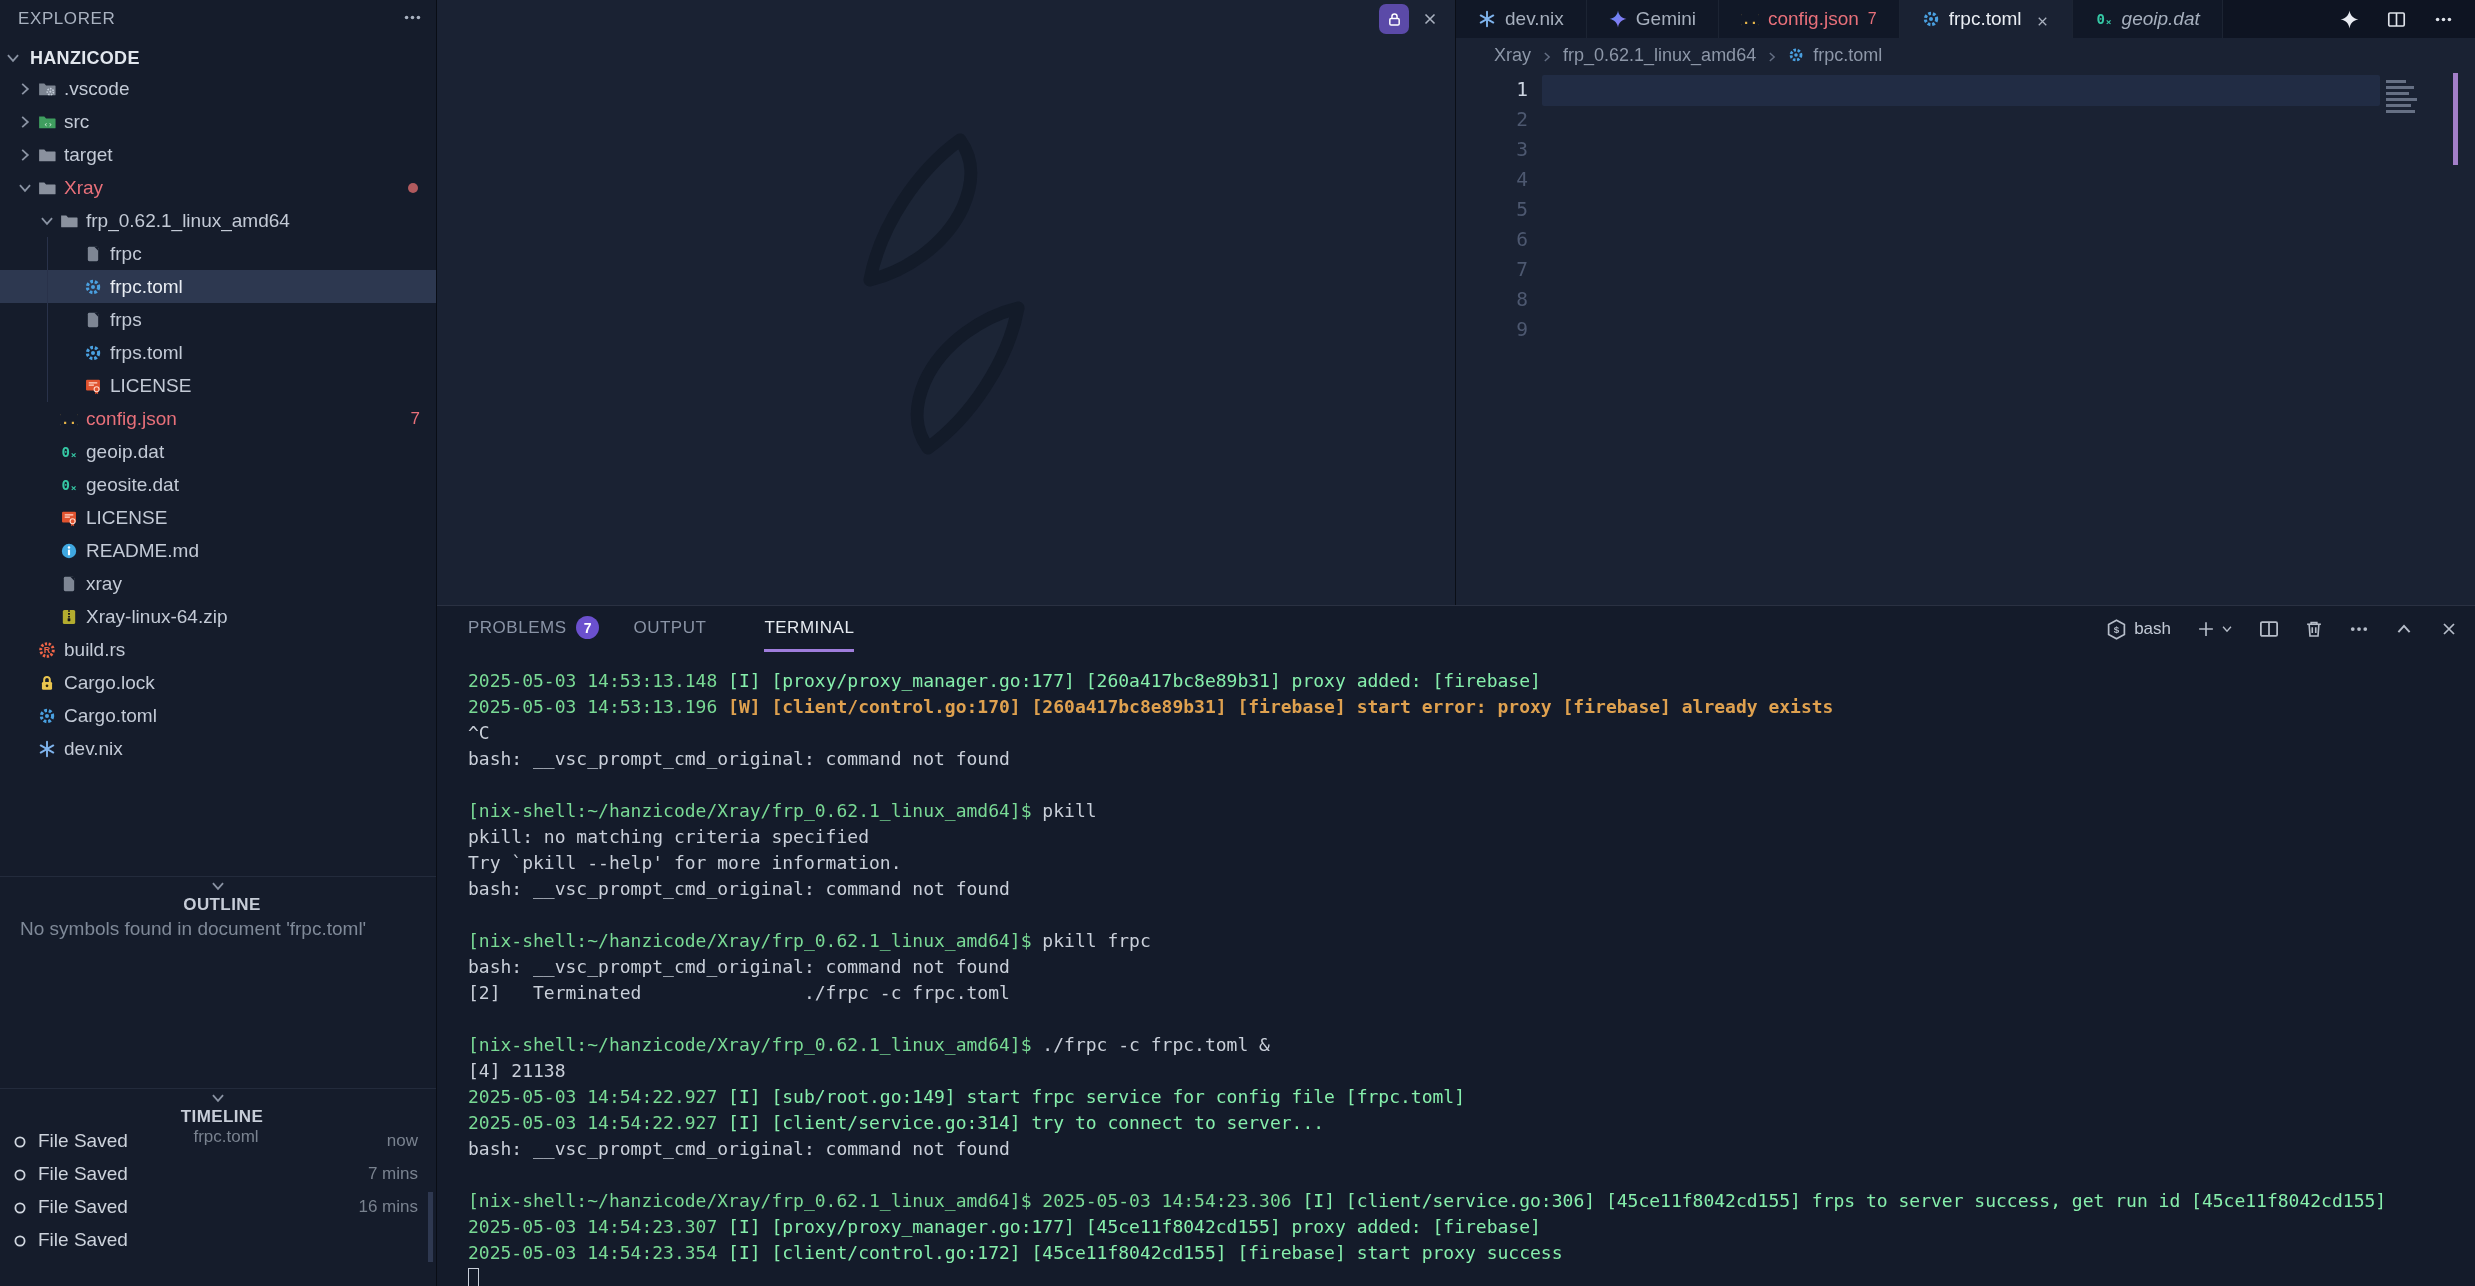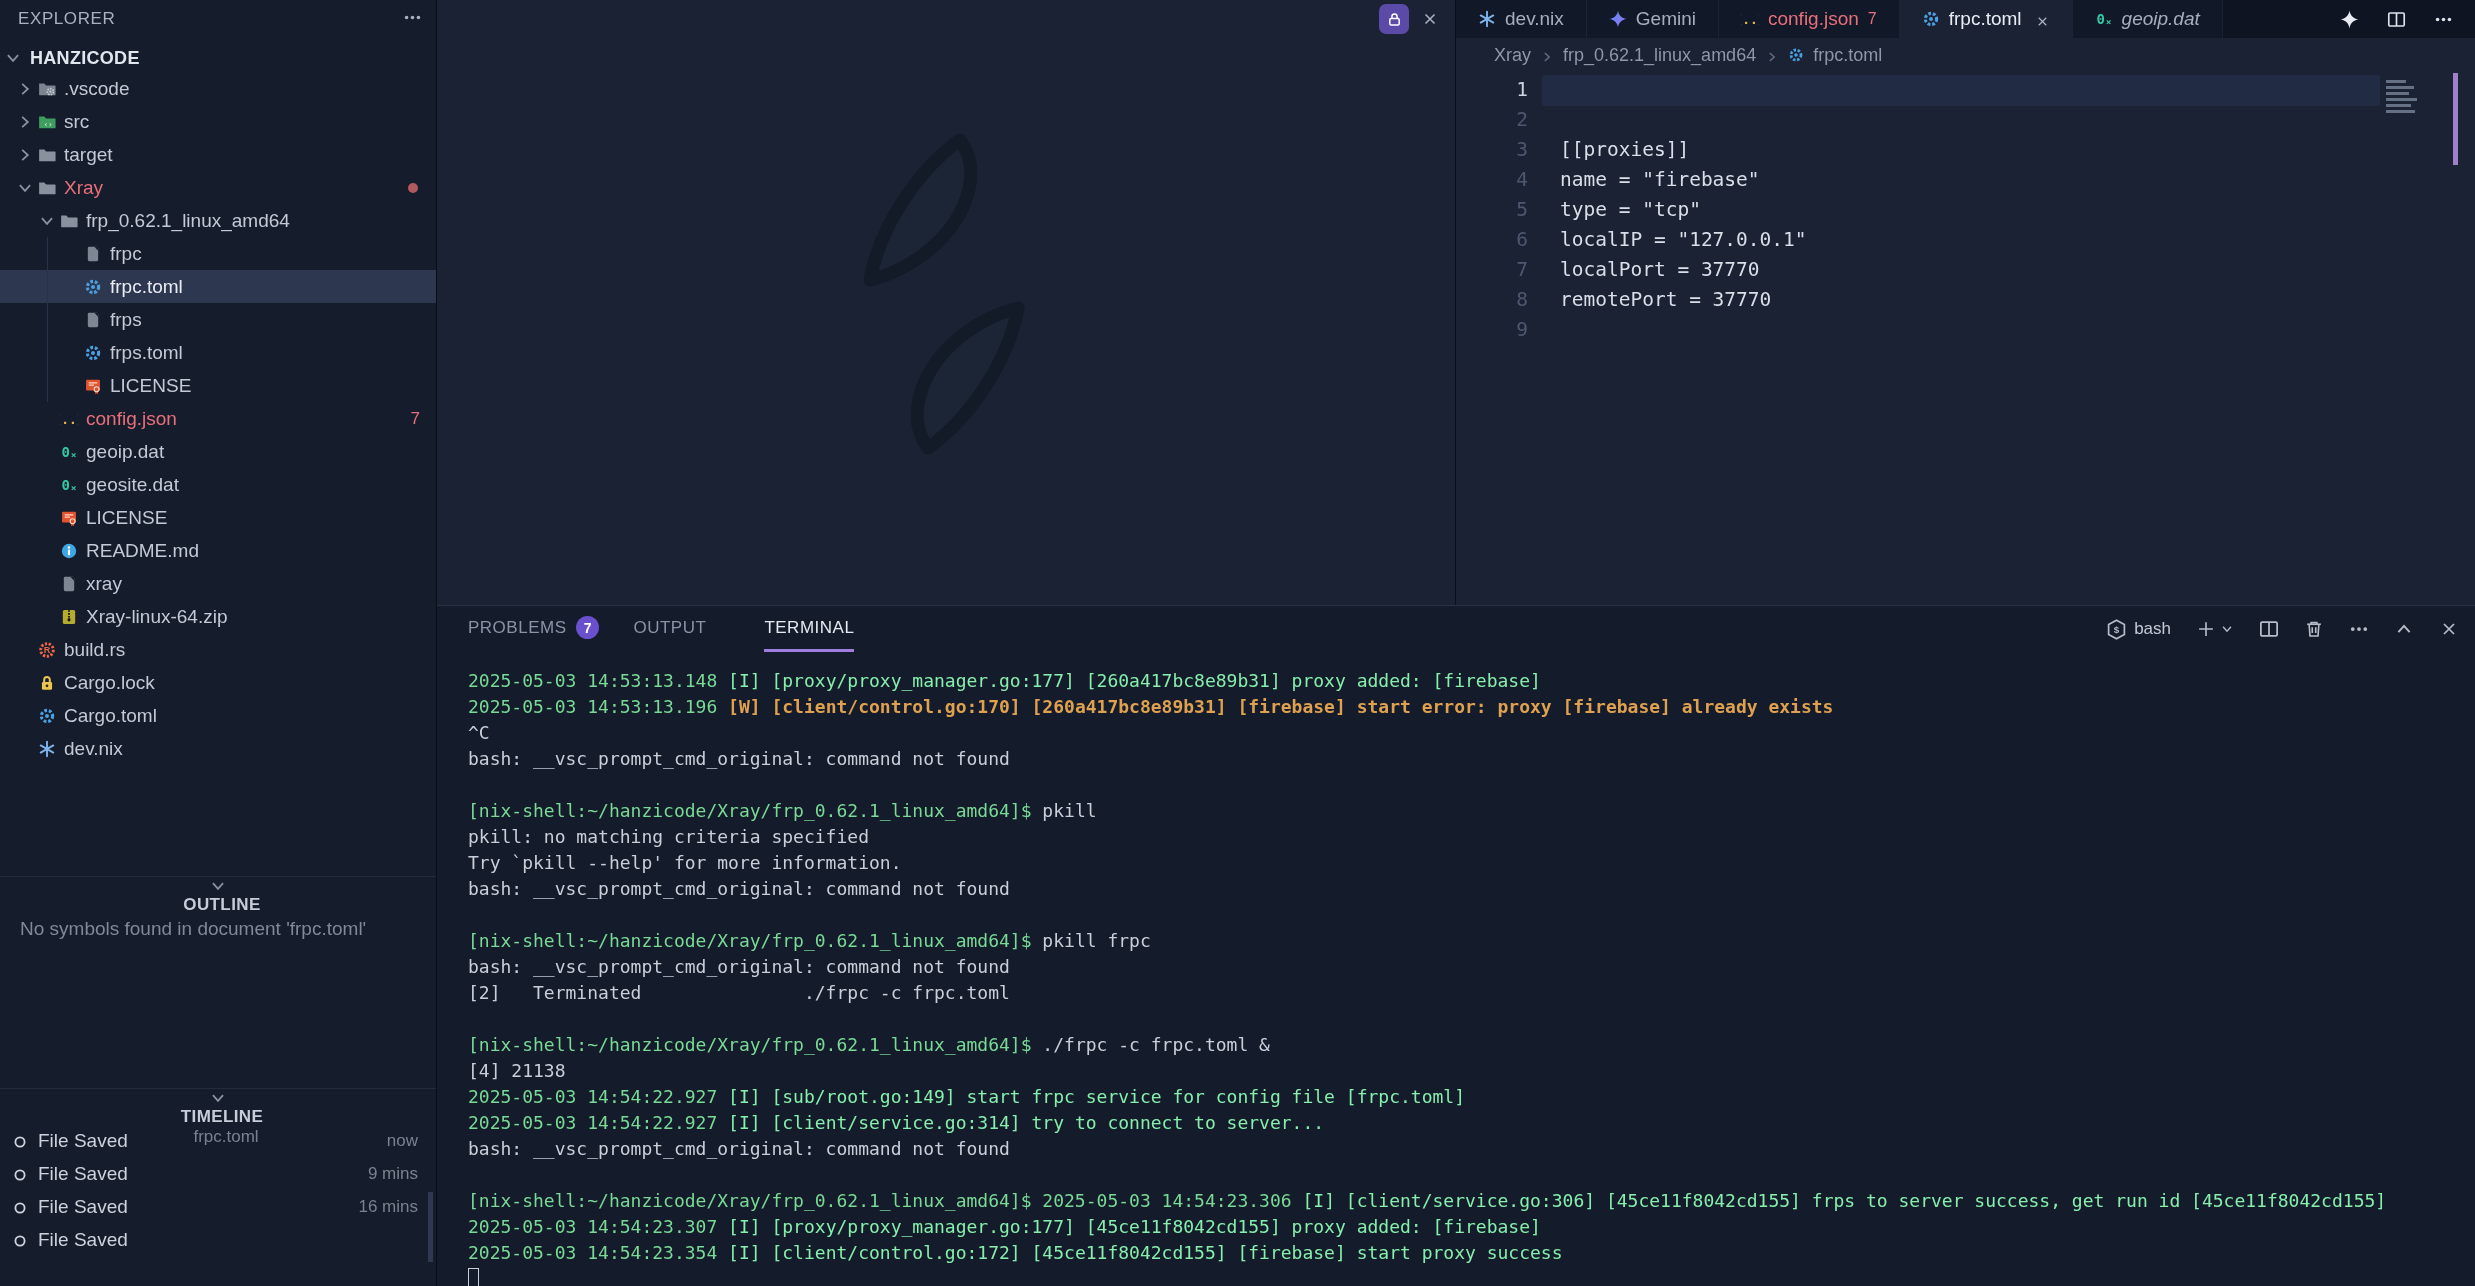--- a/index.html
+++ b/index.html
@@ -383,21 +383,21 @@
               <circle cx="8" cy="8" r="4.6" fill="none" stroke="currentColor" stroke-width="1.8"></circle>
             </svg></span>
           <span>File Saved</span>
           <span class="time">now</span>
         </div>
         <div class="tlrow">
           <span class="cico"><svg viewBox="0 0 16 16">
               <circle cx="8" cy="8" r="4.6" fill="none" stroke="currentColor" stroke-width="1.8"></circle>
             </svg></span>
           <span>File Saved</span>
-          <span class="time">9 mins</span>
+          <span class="time">7 mins</span>
         </div>
         <div class="tlrow">
           <span class="cico"><svg viewBox="0 0 16 16">
               <circle cx="8" cy="8" r="4.6" fill="none" stroke="currentColor" stroke-width="1.8"></circle>
             </svg></span>
           <span>File Saved</span>
           <span class="time">16 mins</span>
         </div>
         <div class="tlrow">
           <span class="cico"><svg viewBox="0 0 16 16">
@@ -436,21 +436,20 @@
           <div class="cur">1</div>
           <div>2</div>
           <div>3</div>
           <div>4</div>
           <div>5</div>
           <div>6</div>
           <div>7</div>
           <div>8</div>
           <div>9</div>
         </div>
-      <div id="codelines"><div> </div><div> </div><div>[[proxies]]</div><div>name = "firebase"</div><div>type = "tcp"</div><div>localIP = "127.0.0.1"</div><div>localPort = 37770</div><div>remotePort = 37770</div><div> </div></div>
       <div id="minimap">
         <div style="width:20px"></div>
           <div style="width:28px"></div>
           <div style="width:23px"></div>
         <div style="width:31px"></div>
           <div style="width:25px"></div>
           <div style="width:29px"></div>
       </div>
       <div id="ov-scroll"></div>
     </div>

